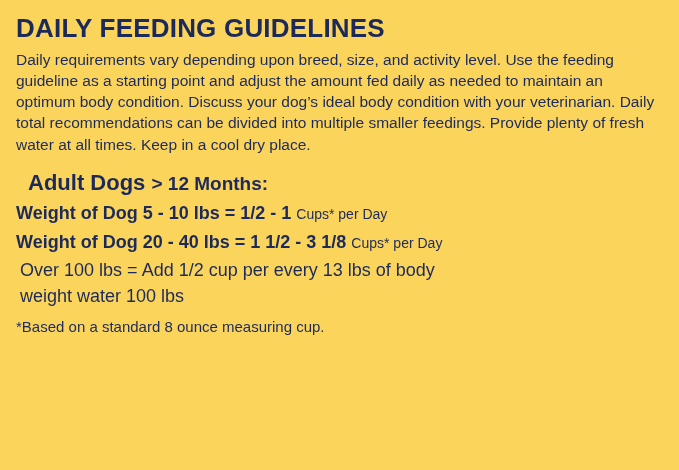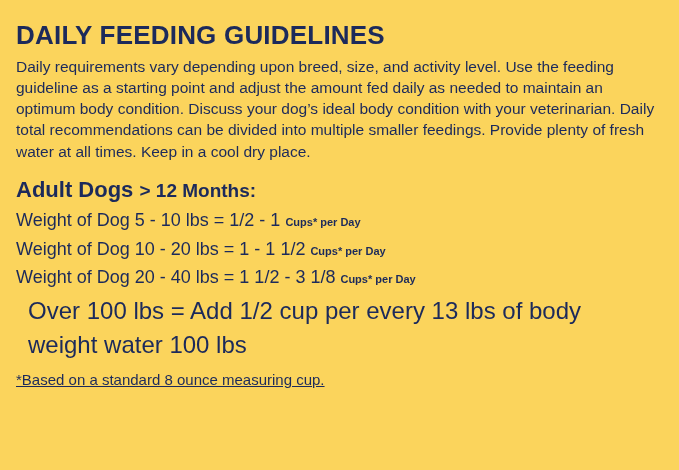--- a/index.html
+++ b/index.html
@@ -12,72 +12,71 @@
     background: #FBD45C;
     font-family: "Liberation Sans", sans-serif;
     color: #1C2A5B;
     overflow: hidden;
   }
   .page {
     position: relative;
     width: 679px;
     height: 470px;
     box-sizing: border-box;
-    padding: 17px 16px 0 16px;
+    padding: 10px 16px 0 16px;
   }
   .title {
     font-size: 26px;
     font-weight: bold;
     letter-spacing: 0.2px;
     line-height: 1.1;
     margin: 4px 0 6px 0;
   }
   .intro {
     font-size: 15.5px;
     line-height: 1.37;
     margin: 0 0 16px 0;
     max-width: 652px;
   }
   .section-head {
     font-size: 22px;
     line-height: 1.1;
-    margin: 10px 0 6px 0;
+    margin: 10px 0 6px 12px;
     font-weight: bold;
   }
   .section-head .sub {
     font-size: 19px;
     font-weight: bold;
   }
   .row {
     font-size: 18px;
     line-height: 1.42;
     margin: 0 0 3px 0;
     white-space: nowrap;
   }
   .row .lbl {
-    font-weight: normal;
+    font-weight: bold;
   }
   .row .val {
-    font-weight: normal;
+    font-weight: bold;
     margin-top: 36px;
   }
   .row .unit {
-    font-size: 11px;
-    font-weight: bold;
+    font-size: 14px;
+    font-weight: normal;
   }
   .row-wrap {
-    font-size: 24px;
+    font-size: 18px;
     line-height: 1.42;
-    margin: 0 0 3px 12px;
+    margin: 0 0 3px 4px;
   }
   .footnote {
     font-size: 15px;
     line-height: 1.3;
     margin-top: 8px;
-    text-decoration: underline;
   }
 </style>
 </head>
 <body>
 
 <div class="page">
 
   <h1 class="title">DAILY FEEDING GUIDELINES</h1>
 
   <p class="intro">Daily requirements vary depending upon breed, size, and activity level. Use the feeding guideline as a starting point and adjust the amount fed daily as needed to maintain an optimum body condition. Discuss your dog’s ideal body condition with your veterinarian. Daily total recommendations can be divided into multiple smaller feedings. Provide plenty of fresh water at all times. Keep in a cool dry place.</p>
@@ -88,27 +87,20 @@
   </div>
 
   <div class="row">
     <span class="lbl">Weight of Dog</span>
     <span class="val">5 - 10 lbs</span>
     <span class="val">=</span>
     <span class="val">1/2 - 1</span>
     <span class="unit">Cups* per Day</span>
   </div>
 
-  <div class="row">
-    <span class="lbl">Weight of Dog</span>
-    <span class="val">10 - 20 lbs</span>
-    <span class="val">=</span>
-    <span class="val">1 - 1 1/2</span>
-    <span class="unit">Cups* per Day</span>
-  </div>
 
   <div class="row">
     <span class="lbl">Weight of Dog</span>
     <span class="val">20 - 40 lbs</span>
     <span class="val">=</span>
     <span class="val">1 1/2 - 3 1/8</span>
     <span class="unit">Cups* per Day</span>
   </div>
 
 

